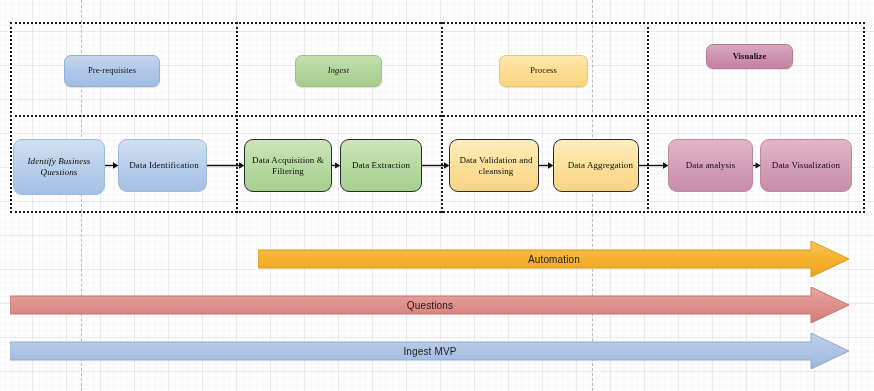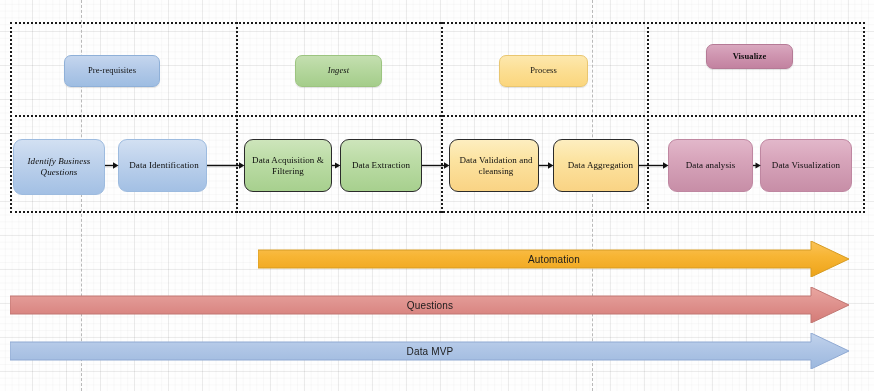--- a/index.html
+++ b/index.html
@@ -308,16 +308,16 @@
         <linearGradient id="gradMvp" x1="0" y1="0" x2="0" y2="1">
           <stop offset="0%" stop-color="#c2d3ec"></stop>
           <stop offset="42%" stop-color="#b0c6e6"></stop>
           <stop offset="100%" stop-color="#9cb8de"></stop>
         </linearGradient>
       </defs>
       <path d="M0 9 L801 9 L801 0 L839 18 L801 36 L801 27 L0 27 Z" fill="url(#gradMvp)" stroke="#8fa9d2" stroke-width="1"></path>
     </svg>
   </div>
   <div class="banner-label" style="left:10px; top:338px; width:840px; justify-content:center;">
-    <span>Data MVP</span>
+    <span>Ingest MVP</span>
   </div>
 
 </div>
 
 </body></html>

